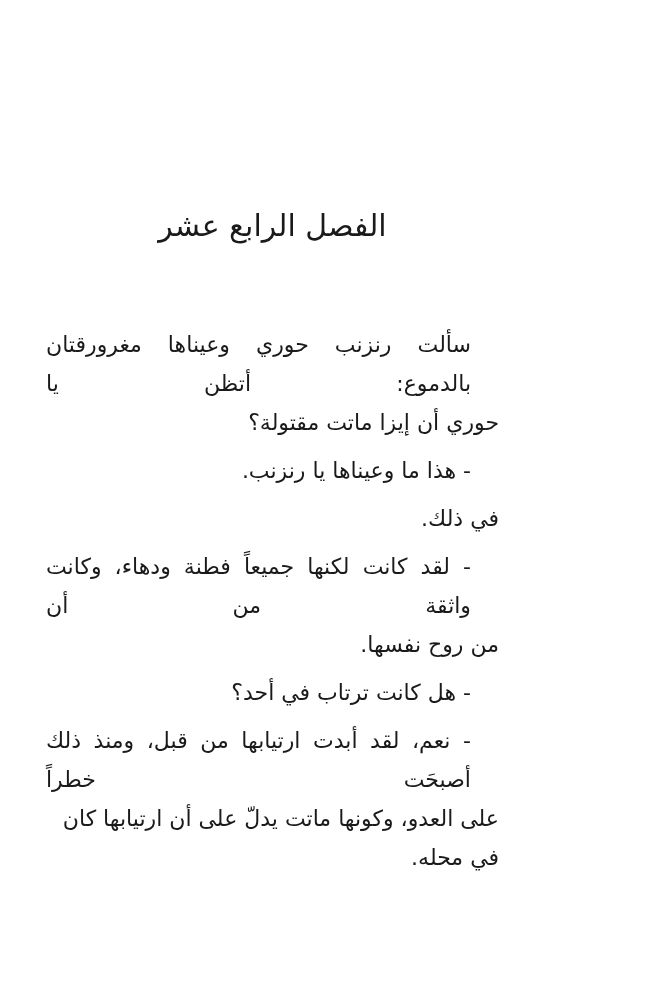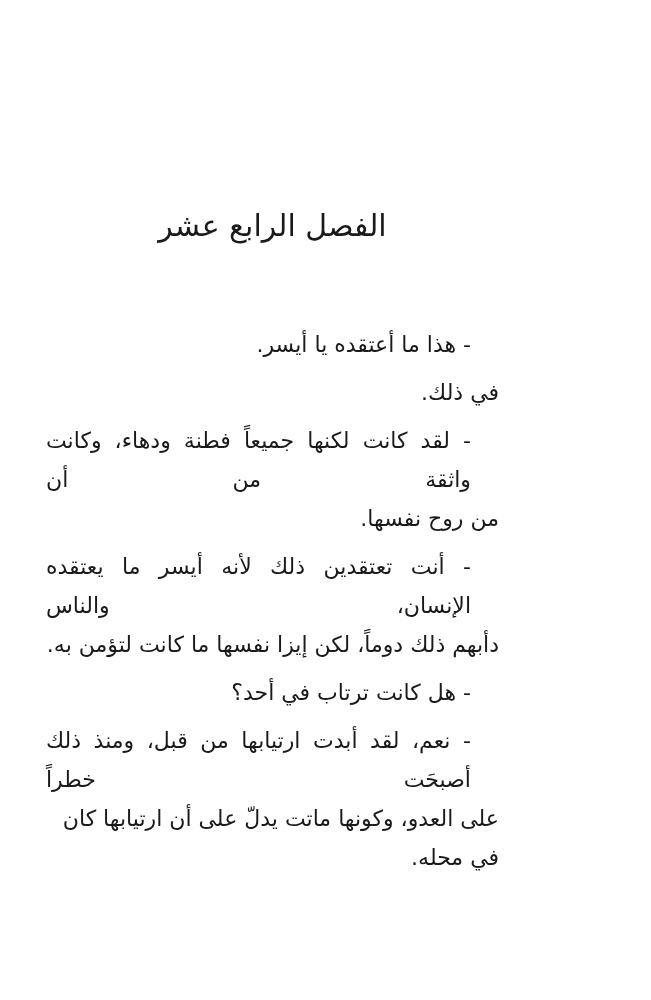--- a/index.html
+++ b/index.html
@@ -49,39 +49,39 @@
 </style>
 </head>
 <body>
 
 <div class="page">
 
   <h1 class="title">الفصل الرابع عشر</h1>
 
   <div class="body-text">
 
+    <p class="para">
+      <span class="line first just">سألت رنزنب حوري وعيناها مغرورقتان بالدموع: أتظن يا</span>
+      <span class="line">حوري أن إيزا ماتت مقتولة؟</span>
+    </p>
 
     <p class="para">
-      <span class="line first">- هذا ما أعتقده يا أيسر.</span>
+      <span class="line first">- هذا ما وعيناها يا رنزنب.</span>
     </p>
 
 
     <p class="para">
       <span class="line">في ذلك.</span>
     </p>
 
     <p class="para">
       <span class="line first just">- لقد كانت لكنها جميعاً فطنة ودهاء، وكانت واثقة من أن</span>
       <span class="line">من روح نفسها.</span>
     </p>
 
-    <p class="para">
-      <span class="line first just">- أنت تعتقدين ذلك لأنه أيسر ما يعتقده الإنسان، والناس</span>
-      <span class="line">دأبهم ذلك دوماً، لكن إيزا نفسها ما كانت لتؤمن به.</span>
-    </p>
 
     <p class="para">
       <span class="line first">- هل كانت ترتاب في أحد؟</span>
     </p>
 
     <p class="para">
       <span class="line first just">- نعم، لقد أبدت ارتيابها من قبل، ومنذ ذلك أصبحَت خطراً</span>
       <span class="line">على العدو، وكونها ماتت يدلّ على أن ارتيابها كان في محله.</span>
     </p>
 

